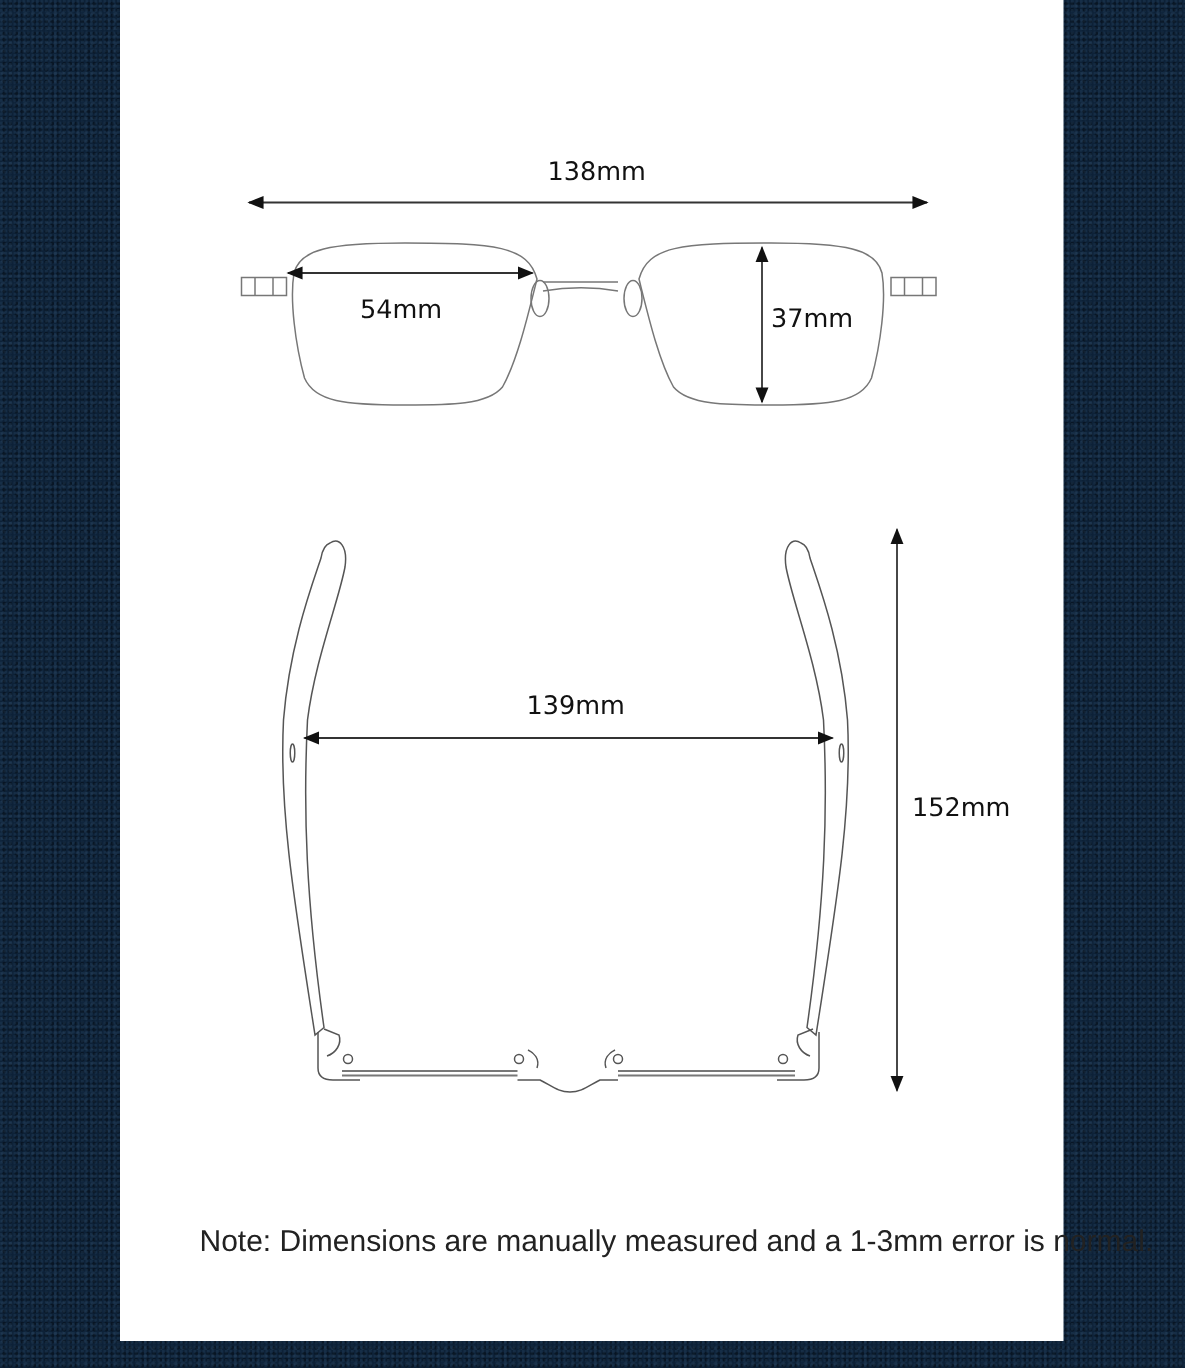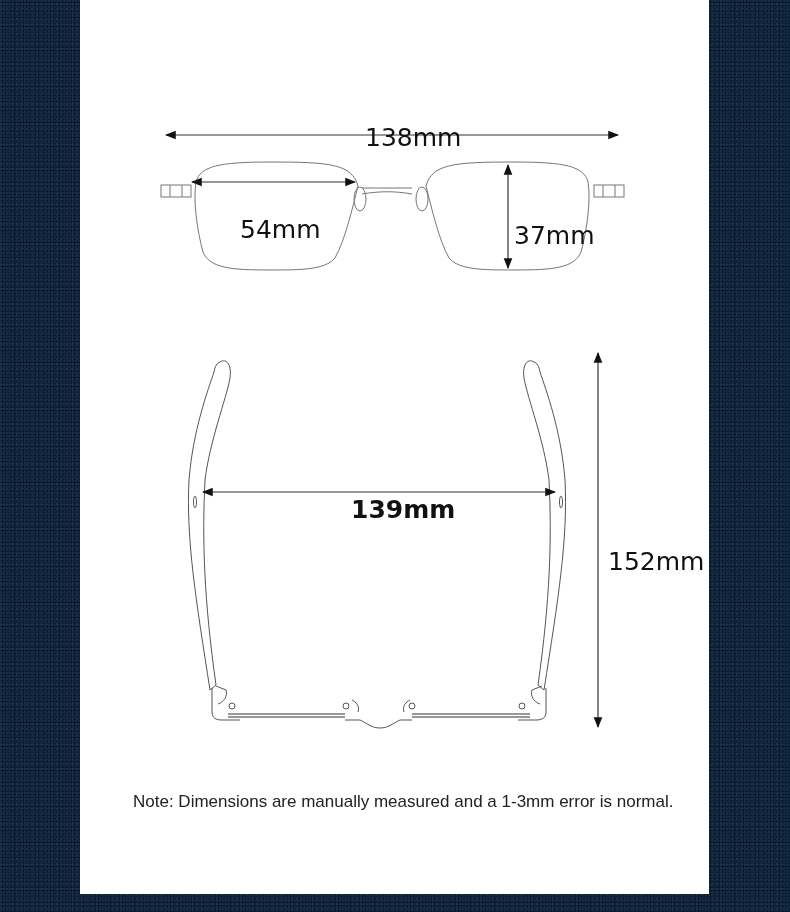--- a/index.html
+++ b/index.html
@@ -14,26 +14,26 @@
       position: relative;
       font-family: "Liberation Sans", sans-serif;
     }
     .panel {
       position: absolute; left: 80px; top: 0; width: 629px; height: 894px;
       background: #ffffff;
     }
     svg.diagram { position: absolute; left: 0; top: 0; }
     .dim-label {
       position: absolute; font-family: "DejaVu Sans", sans-serif;
-      font-size: 25px; color: #111; white-space: nowrap; line-height: 1; margin-top: 18px;
+      font-size: 17px; color: #111; white-space: nowrap; line-height: 1;
     }
     .note {
-      position: absolute; left: 133px; top: 792px;
+      position: absolute; left: 133px; top: 817px;
       font-family: "Liberation Sans", sans-serif;
-      font-size: 17px; color: #222; white-space: nowrap;
+      font-size: 20px; color: #222; white-space: nowrap;
     }
   </style>
 </head>
 <body>
 
 <div class="panel"></div>
 
 <svg class="diagram" width="790" height="912" viewBox="0 0 790 912">
   <defs>
     <marker id="arr" viewBox="0 0 10 10" refX="9" refY="5" markerWidth="9" markerHeight="9" orient="auto-start-reverse">
@@ -89,16 +89,16 @@
 
     <line x1="203" y1="492" x2="555" y2="492" stroke="#333" stroke-width="1.2" marker-start="url(#arr)" marker-end="url(#arr)"></line>
 
     <line x1="598" y1="353" x2="598" y2="727" stroke="#333" stroke-width="1.2" marker-start="url(#arr)" marker-end="url(#arr)"></line>
   </g>
 </svg>
 
 <div class="dim-label" style="left:365px; top:107px;">138mm</div>
 <div class="dim-label" style="left:240px; top:199px;">54mm</div>
 <div class="dim-label" style="left:514px; top:205px;text-align:center;">37mm</div>
-<div class="dim-label" style="left:351px; top:479px;font-weight:bold;">139mm</div>
+<div class="dim-label" style="left:351px; top:463px;">139mm</div>
 <div class="dim-label" style="left:608px; top:531px;">152mm</div>
 
 <div class="note">Note: Dimensions are manually measured and a 1-3mm error is normal.</div>
 
 </body></html>

